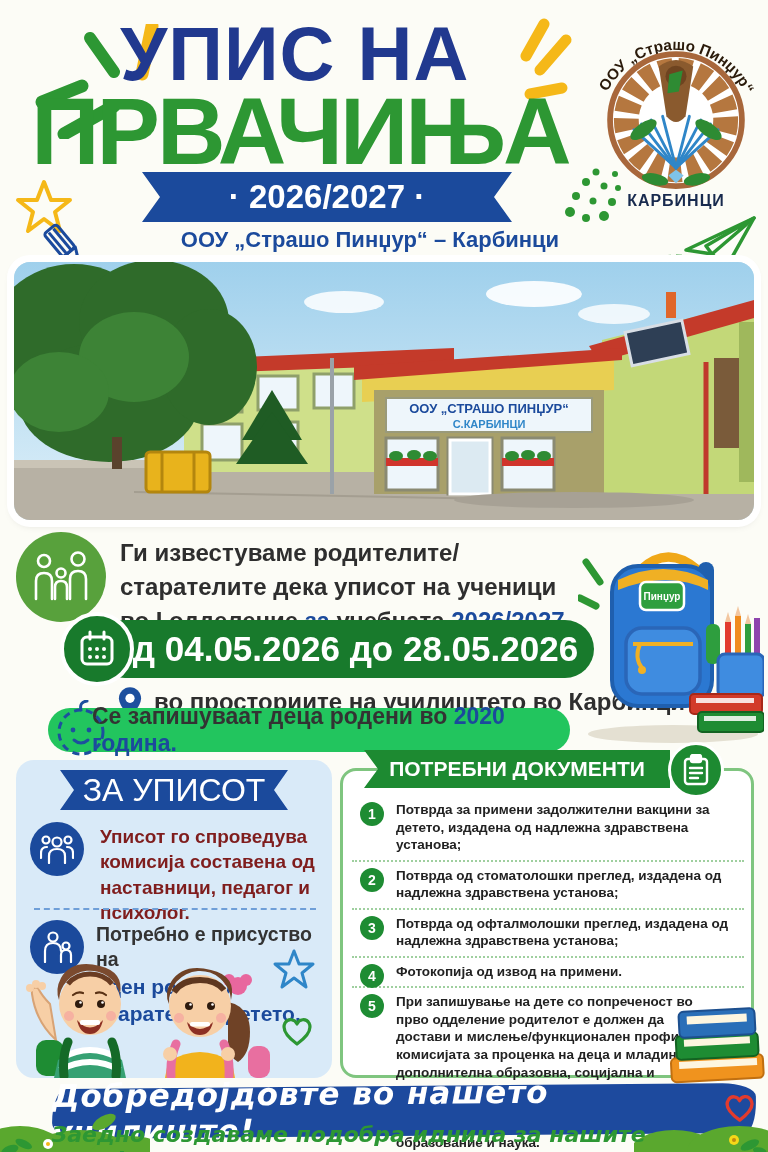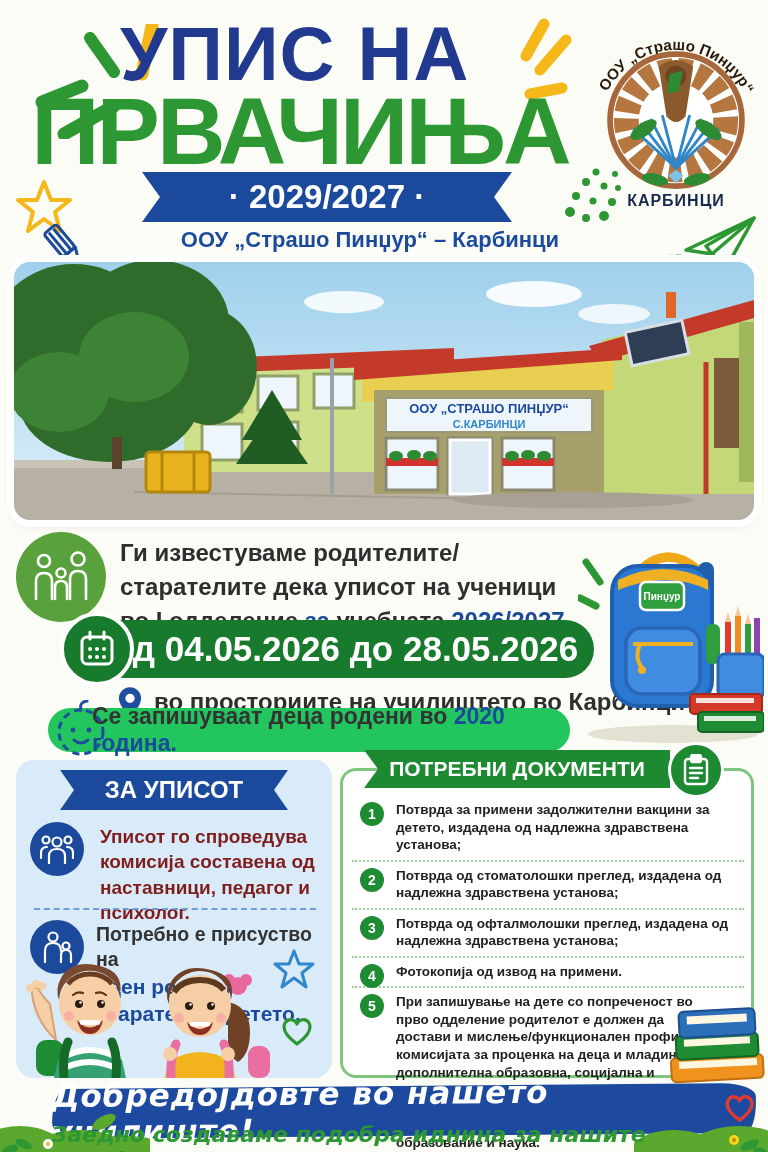--- a/index.html
+++ b/index.html
@@ -32,22 +32,22 @@
   .cal-circle{left:60px;top:612px;width:74px;height:74px;border-radius:50%;background:#187a2c;
          border:4px solid #fff;box-sizing:border-box;display:flex;align-items:center;justify-content:center;}
   .loc-row{left:118px;top:686px;display:flex;align-items:center;gap:12px;}
   .loc-text{font-size:24px;color:#2e2e2e;font-weight:600;}
   .baby-pill{left:48px;top:708px;width:522px;height:44px;background:#22c55e;border-radius:24px;
          display:flex;align-items:center;justify-content:center;font-size:23px;color:#333;font-weight:700;}
   .baby-icon{left:52px;top:700px;}
 
   
   .box-left{left:16px;top:760px;width:316px;height:318px;background:#d9eaf8;border-radius:18px;overflow:hidden;}
-  .ribbon-about{left:60px;top:770px;width:228px;height:40px;background:#1b4a9c;color:#fff;font-size:24px;
-         font-weight:700;display:flex;align-items:center;justify-content:center;
+  .ribbon-about{left:60px;top:770px;width:228px;height:40px;background:#1b4a9c;color:#fff;font-size:32px;
+         font-weight:400;display:flex;align-items:center;justify-content:center;
          clip-path:polygon(0 0,100% 0,calc(100% - 14px) 50%,100% 100%,0 100%,14px 50%);}
   .about-item1{left:100px;top:824px;width:232px;font-size:19px;color:#7f1d1d;line-height:1.33;font-weight:600;}
   .about-div{left:34px;top:908px;width:282px;border-top:2px dashed #6f9fd8;}
   .about-item2{left:96px;top:922px;width:232px;font-size:19.5px;color:#333;line-height:1.3;font-weight:600;}
   .about-item2 .bluebold{font-size:21px;}
   .icon-circle{width:54px;height:54px;border-radius:50%;background:#1b4a9c;display:flex;
          align-items:center;justify-content:center;}
 
   .box-right{left:340px;top:768px;width:414px;height:310px;background:#fff;border:3px solid #7fc57f;
          border-radius:16px;box-sizing:border-box;}
@@ -149,21 +149,21 @@
   <svg class="abs" style="left:36px;top:218px" width="56" height="56" viewBox="0 0 56 56">
     <g transform="rotate(-40 28 28)" fill="none" stroke="#1b4a9c" stroke-width="3" stroke-linejoin="round">
       <rect x="20" y="6" width="16" height="30" rx="3"></rect>
       <path d="M20,36 L28,52 L36,36 Z"></path>
         <path d="M25,42 L28,48 L31,42" fill="#1b4a9c"></path>
       <line x1="25" y1="8" x2="25" y2="35"></line>
         <line x1="31" y1="8" x2="31" y2="35"></line>
     </g>
   </svg>
 
-  <div class="abs ribbon-year">·  2029/2027  ·</div>
+  <div class="abs ribbon-year">·  2026/2027  ·</div>
   <div class="abs school-line">ООУ „Страшо Пинџур“ – Карбинци</div>
 
   <svg class="abs" style="left:620px;top:212px" width="140" height="72" viewBox="0 0 140 72">
     <path d="M4,60 q30,-18 58,-16" fill="none" stroke="#2d9733" stroke-width="2.5" stroke-dasharray="6 5"></path>
     <g fill="#fdfdf8" stroke="#2d9733" stroke-width="3.5" stroke-linejoin="round">
       <path d="M66,38 L134,6 L106,56 L92,42 Z"></path>
         <path d="M92,42 L134,6 L86,34 Z"></path>
     </g>
   </svg>
 

